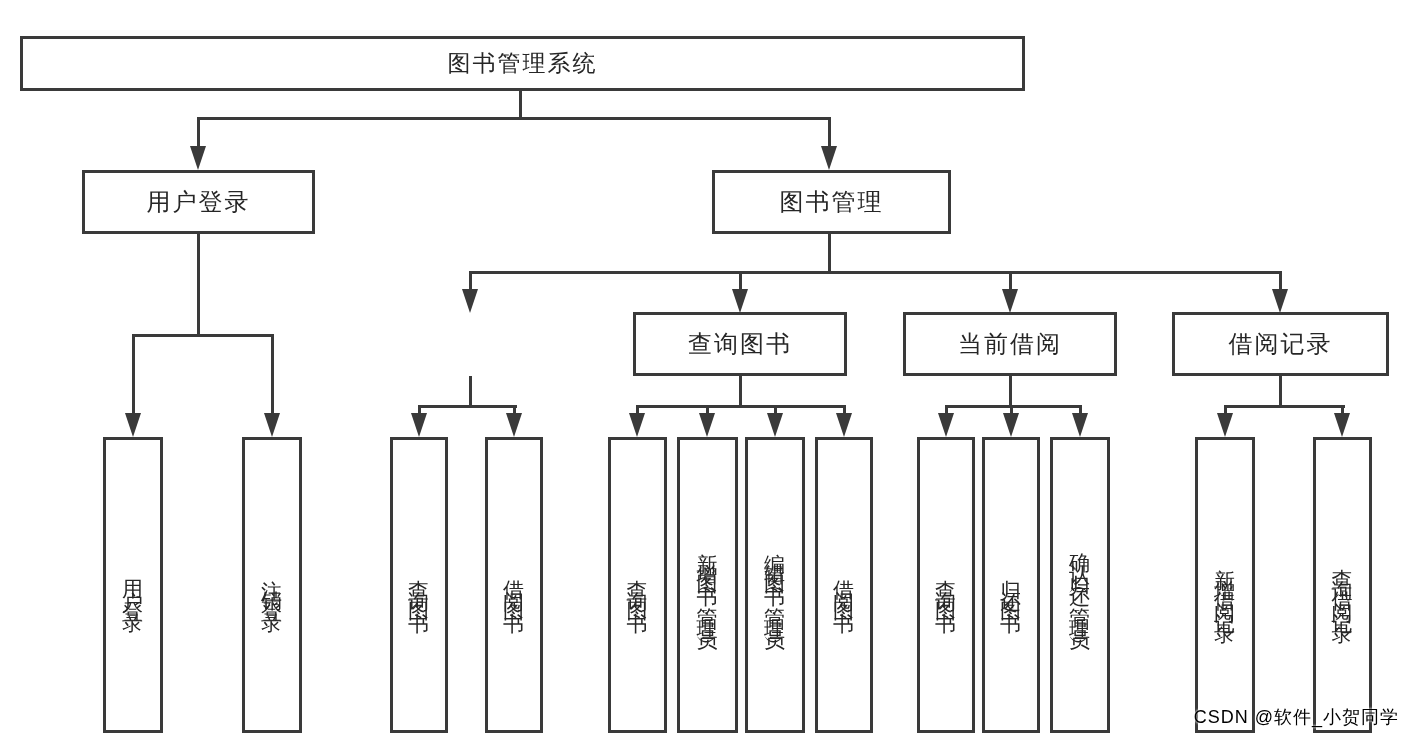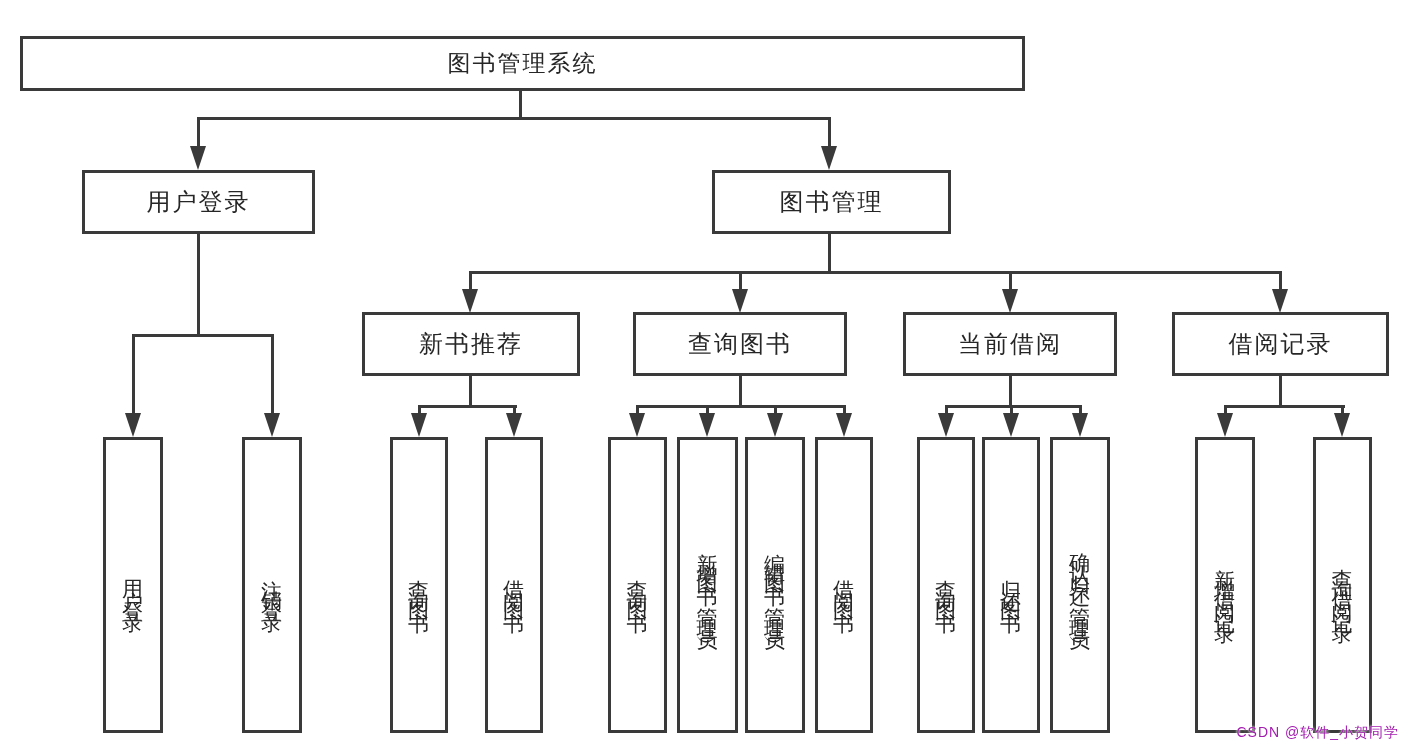--- a/index.html
+++ b/index.html
@@ -44,23 +44,23 @@
   .vline{position:absolute;width:3px;background:#3a3a3a;z-index:1;}
   .hline{position:absolute;height:3px;background:#3a3a3a;z-index:1;}
   .arrow{
     position:absolute;width:0;height:0;z-index:1;
     border-left:8px solid transparent;
     border-right:8px solid transparent;
     border-top:24px solid #3a3a3a;
   }
   .watermark{
     position:absolute;
-    right:6px;bottom:5px;
-    font-size:14px;
-    color:#a21caf;
+    right:6px;bottom:18px;
+    font-size:18px;
+    color:#000000;
     letter-spacing:1px;
     z-index:5;
     text-shadow:0 0 3px #ffffff,0 0 2px #ffffff;
   }
 </style>
 </head>
 <body>
 
 <div class="canvas">
 
@@ -87,21 +87,20 @@
   <div class="hline" style="left:469px;top:271px;width:813px;"></div>
   <div class="vline" style="left:469px;top:271px;height:21px;"></div>
   <div class="arrow" style="left:462px;top:289px;"></div>
   <div class="vline" style="left:739px;top:271px;height:21px;"></div>
   <div class="arrow" style="left:732px;top:289px;"></div>
   <div class="vline" style="left:1009px;top:271px;height:21px;"></div>
   <div class="arrow" style="left:1002px;top:289px;"></div>
   <div class="vline" style="left:1279px;top:271px;height:21px;"></div>
   <div class="arrow" style="left:1272px;top:289px;"></div>
 
-  <div class="box lvl" style="left:362px;top:312px;width:218px;height:64px;">新书推荐</div>
   <div class="box lvl" style="left:633px;top:312px;width:214px;height:64px;">查询图书</div>
   <div class="box lvl" style="left:903px;top:312px;width:214px;height:64px;">当前借阅</div>
   <div class="box lvl" style="left:1172px;top:312px;width:217px;height:64px;">借阅记录</div>
 
   <div class="vline" style="left:469px;top:376px;height:32px;"></div>
   <div class="hline" style="left:418px;top:405px;width:99px;"></div>
   <div class="vline" style="left:418px;top:405px;height:12px;"></div>
   <div class="arrow" style="left:411px;top:413px;"></div>
   <div class="vline" style="left:513px;top:405px;height:12px;"></div>
   <div class="arrow" style="left:506px;top:413px;"></div>

